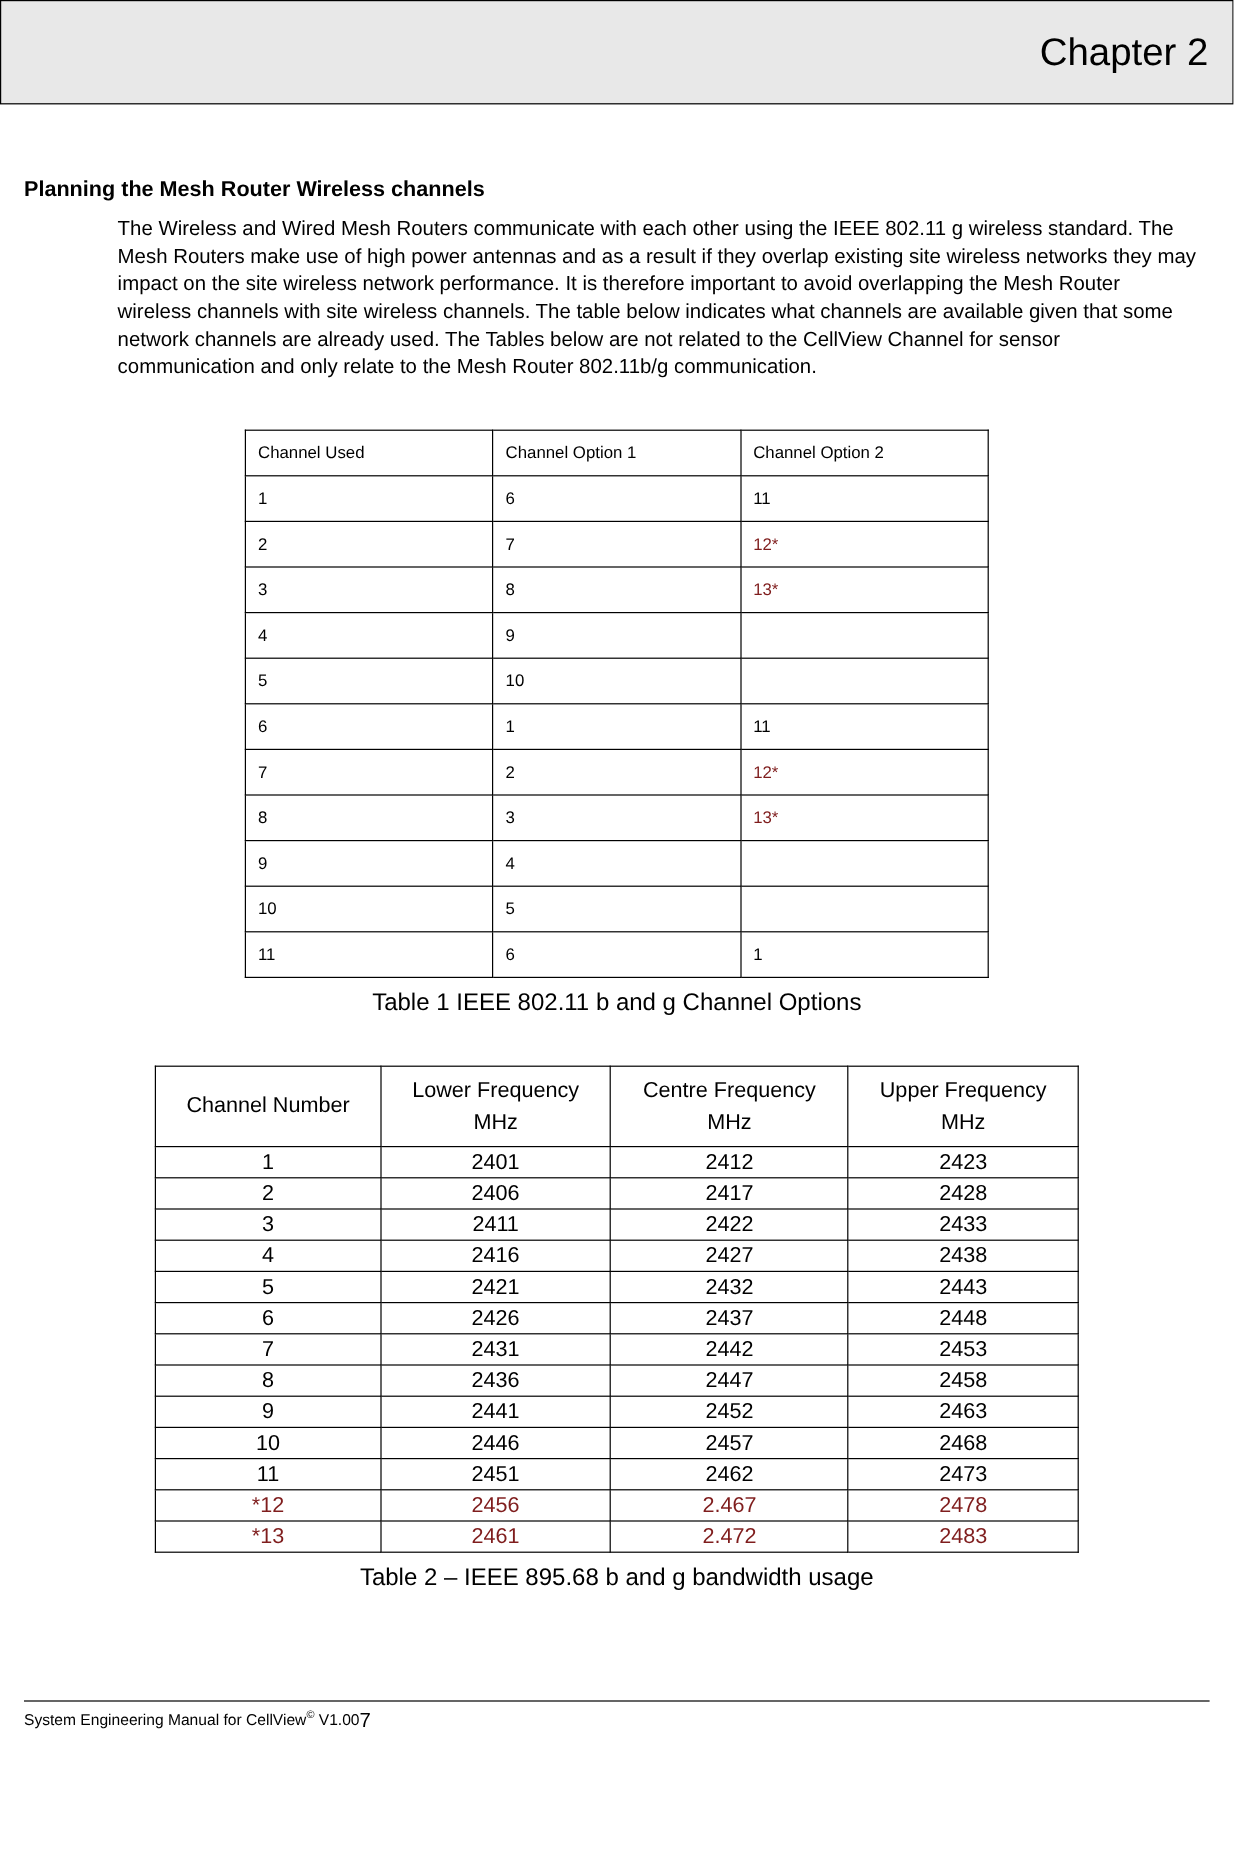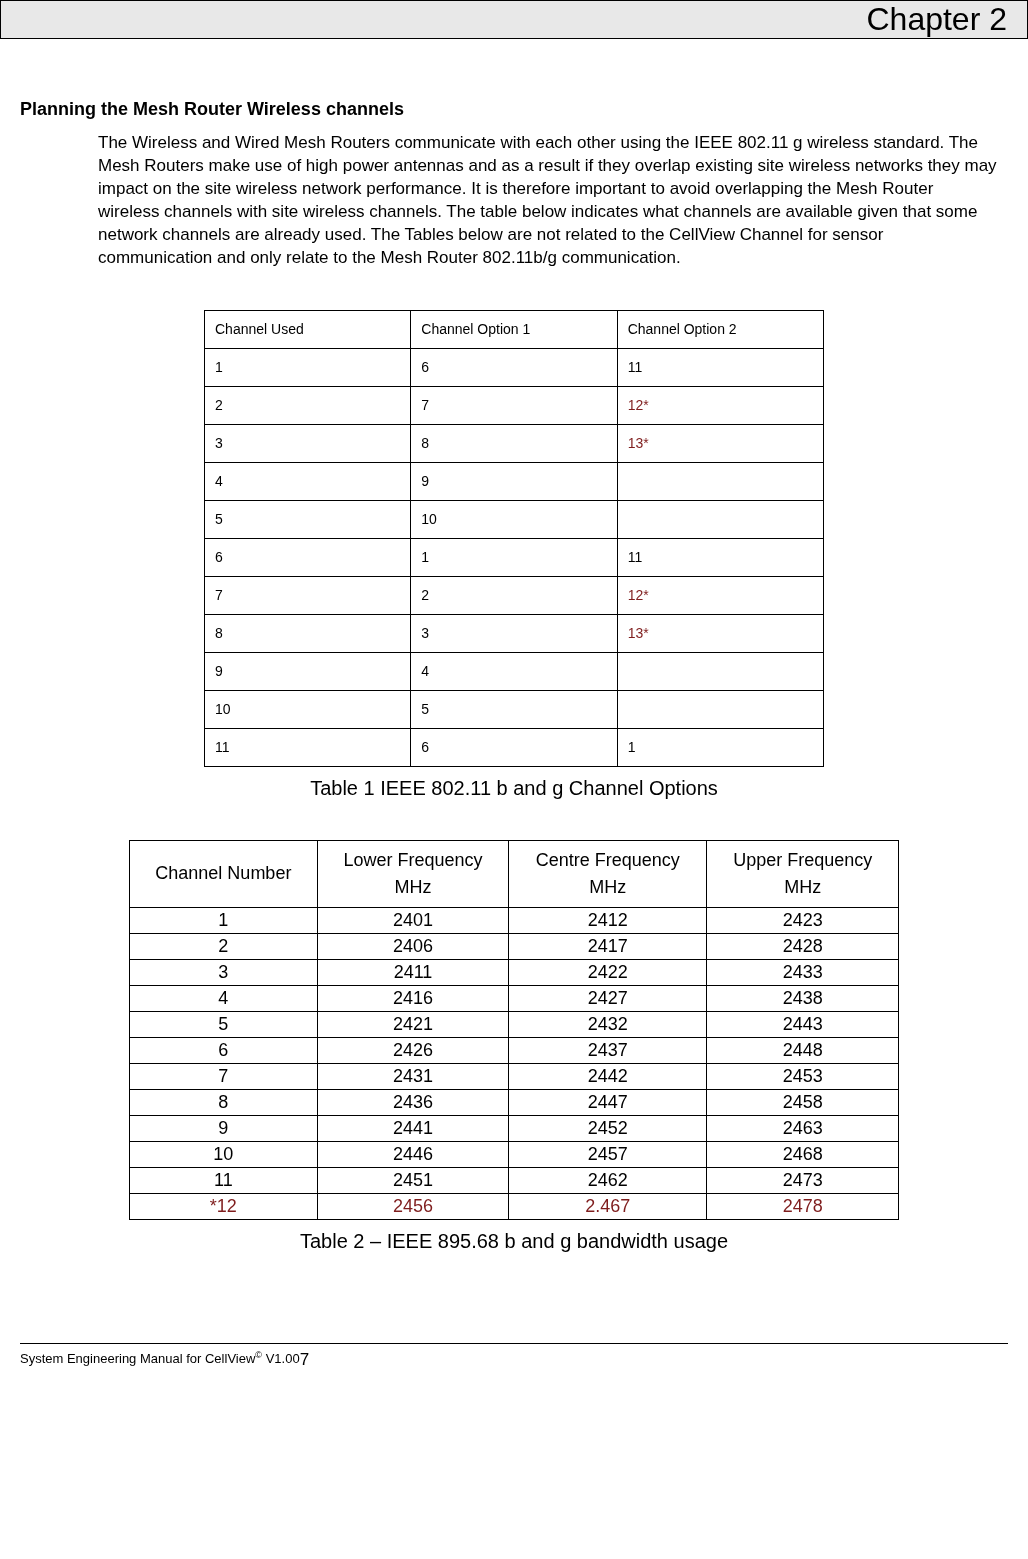--- a/index.html
+++ b/index.html
@@ -11,21 +11,21 @@
       font-family: Arial, Helvetica, sans-serif;
       background: #fff;
       width: 1028px;
       margin: 0 auto;
       color: #000;
     }
     .chapter-header {
       background: #e8e8e8;
       border: 1px solid #000;
       text-align: right;
-      padding: 0 20px;
+      padding: 24px 20px;
       font-size: 32px;
       font-weight: normal;
       font-family: Arial, sans-serif;
     }
     .content {
       padding: 60px 20px 20px 20px;
     }
     .section-title {
       font-weight: bold;
       font-size: 18px;
@@ -249,20 +249,26 @@
           <td>2451</td>
           <td>2462</td>
           <td>2473</td>
         </tr>
         <tr>
           <td class="blue-note">*12</td>
           <td class="blue-note">2456</td>
           <td class="blue-note">2.467</td>
           <td class="blue-note">2478</td>
         </tr>
+        <tr>
+          <td class="blue-note">*13</td>
+          <td class="blue-note">2461</td>
+          <td class="blue-note">2.472</td>
+          <td class="blue-note">2483</td>
+        </tr>
       </tbody>
   </table>
   <div class="table-caption">Table 2 – IEEE 895.68 b and g bandwidth usage</div>
 </div>
 
 <hr class="footer-hr">
 <div class="footer">
   <div>
     <span>System Engineering Manual for CellView</span><span class="sup">©</span><span> V1.00</span>
   </div>

